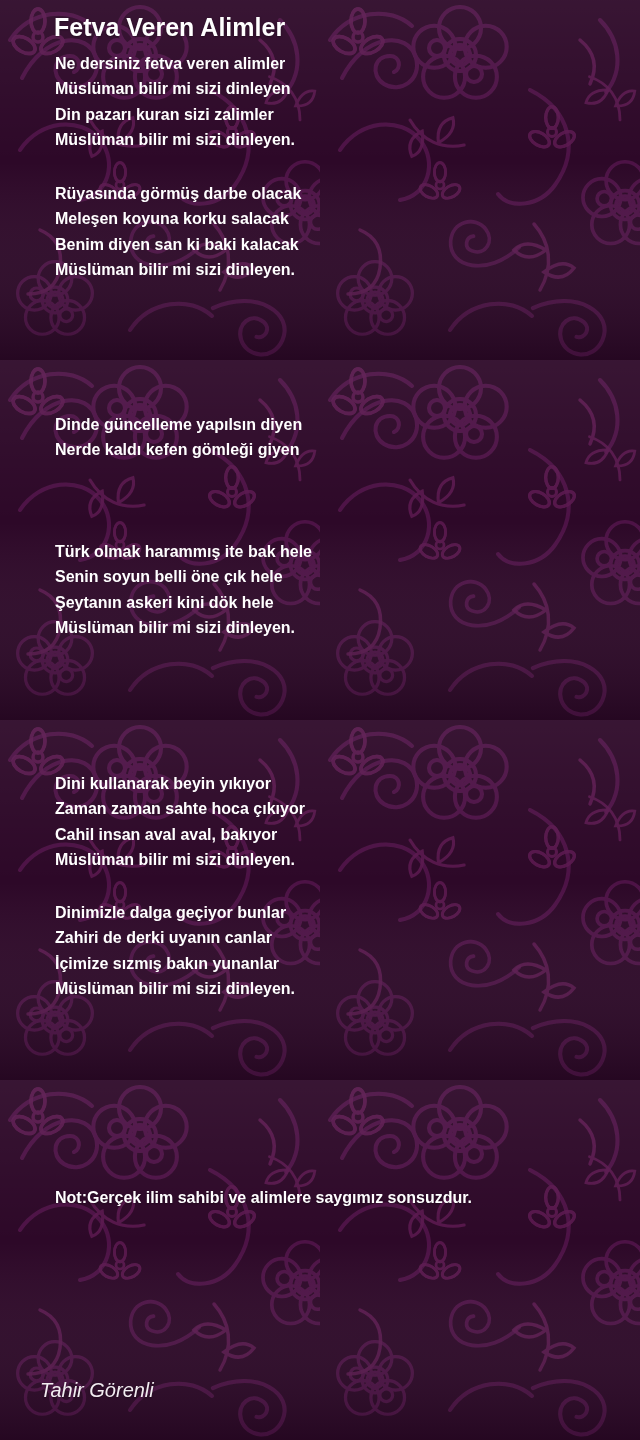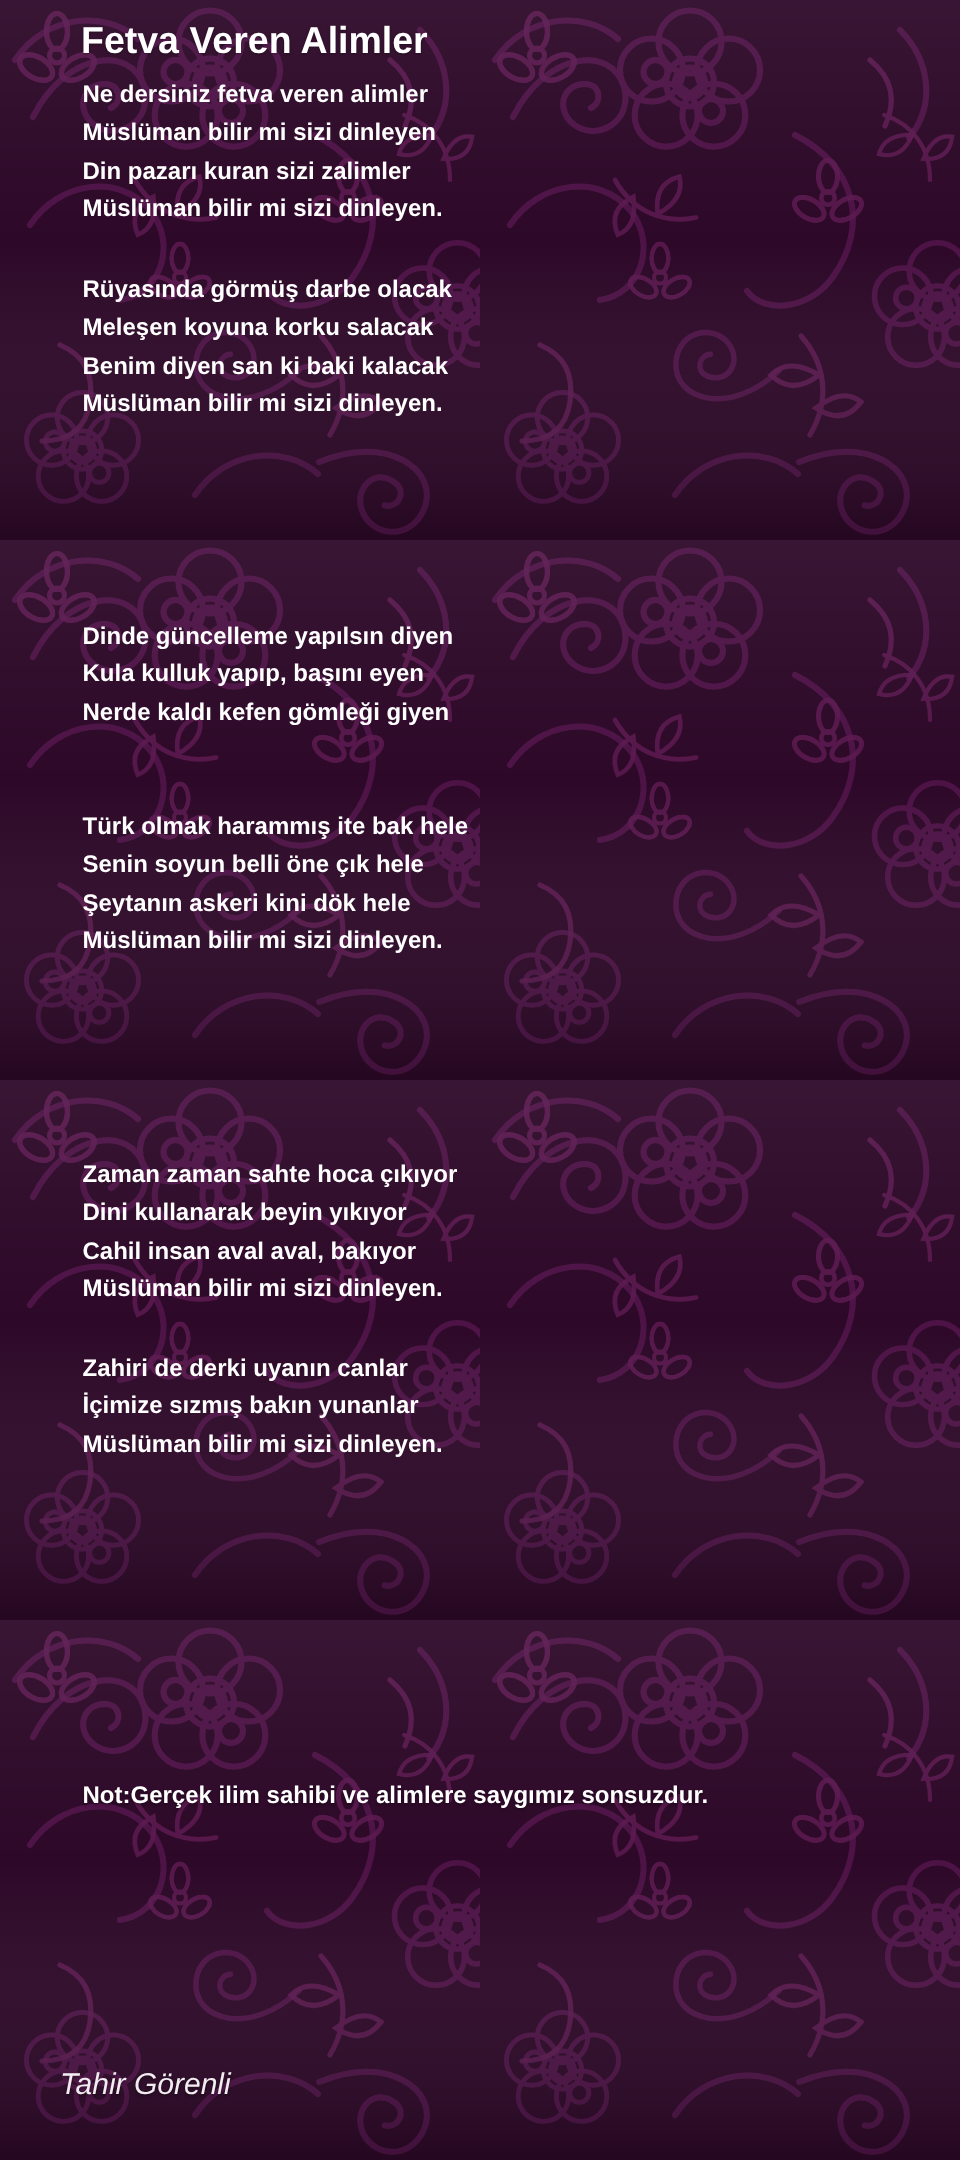--- a/index.html
+++ b/index.html
@@ -148,39 +148,39 @@
 
   <div class="stanza" style="top:181px">
     <div class="line">Rüyasında görmüş darbe olacak</div>
     <div class="line">Meleşen koyuna korku salacak</div>
     <div class="line">Benim diyen san ki baki kalacak</div>
     <div class="line">Müslüman bilir mi sizi dinleyen.</div>
   </div>
 
   <div class="stanza" style="top:412px">
     <div class="line">Dinde güncelleme yapılsın diyen</div>
-    <div class="line">Kula kulluk yapıp, başını eyen</div>
     <div class="line">Nerde kaldı kefen gömleği giyen</div>
   </div>
 
   <div class="stanza" style="top:539px">
     <div class="line">Türk olmak harammış ite bak hele</div>
     <div class="line">Senin soyun belli öne çık hele</div>
     <div class="line">Şeytanın askeri kini dök hele</div>
     <div class="line">Müslüman bilir mi sizi dinleyen.</div>
   </div>
 
   <div class="stanza" style="top:771px">
+    <div class="line">Dini kullanarak beyin yıkıyor</div>
     <div class="line">Zaman zaman sahte hoca çıkıyor</div>
-    <div class="line">Dini kullanarak beyin yıkıyor</div>
     <div class="line">Cahil insan aval aval, bakıyor</div>
     <div class="line">Müslüman bilir mi sizi dinleyen.</div>
   </div>
 
   <div class="stanza" style="top:900px">
+    <div class="line">Dinimizle dalga geçiyor bunlar</div>
     <div class="line">Zahiri de derki uyanın canlar</div>
     <div class="line">İçimize sızmış bakın yunanlar</div>
     <div class="line">Müslüman bilir mi sizi dinleyen.</div>
   </div>
 
 
   <div class="txt note" style="top:1185px">Not:Gerçek ilim sahibi ve alimlere saygımız sonsuzdur.</div>
 
   <div class="author">Tahir Görenli</div>
 

